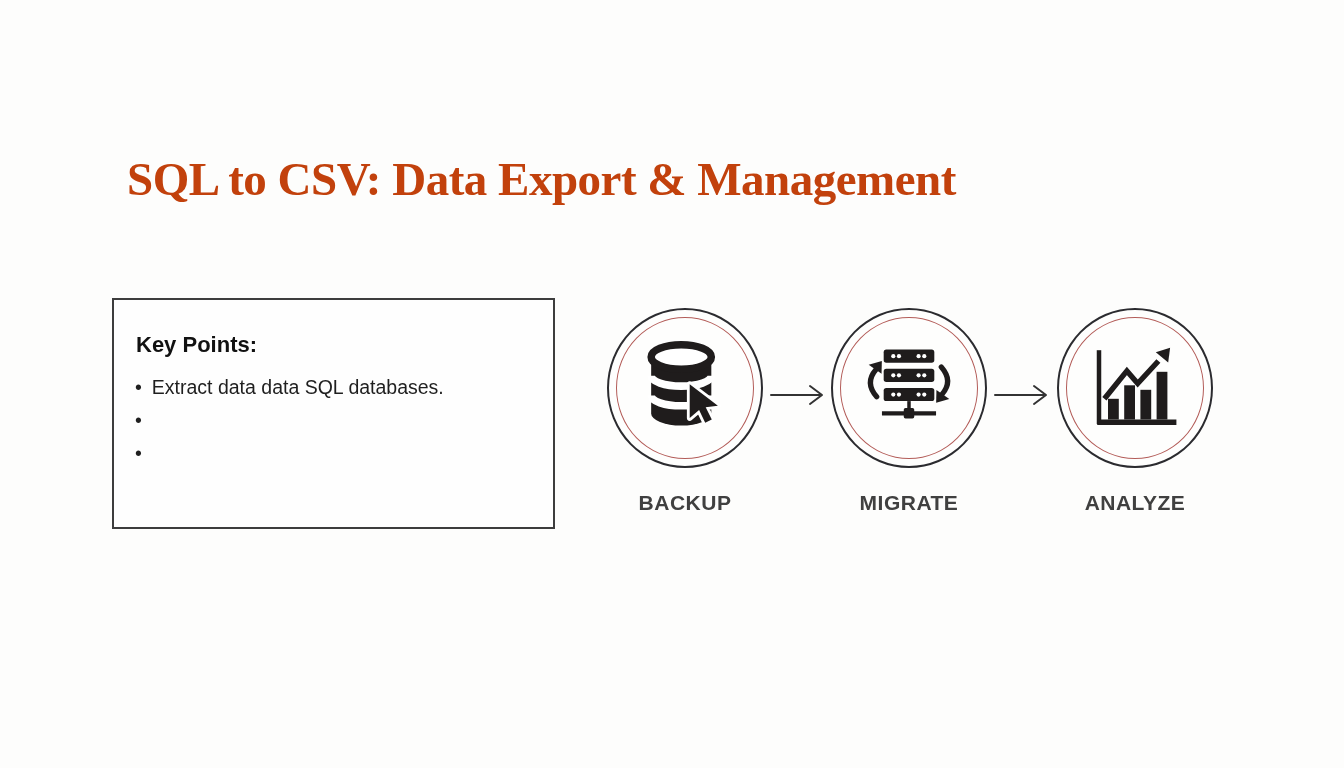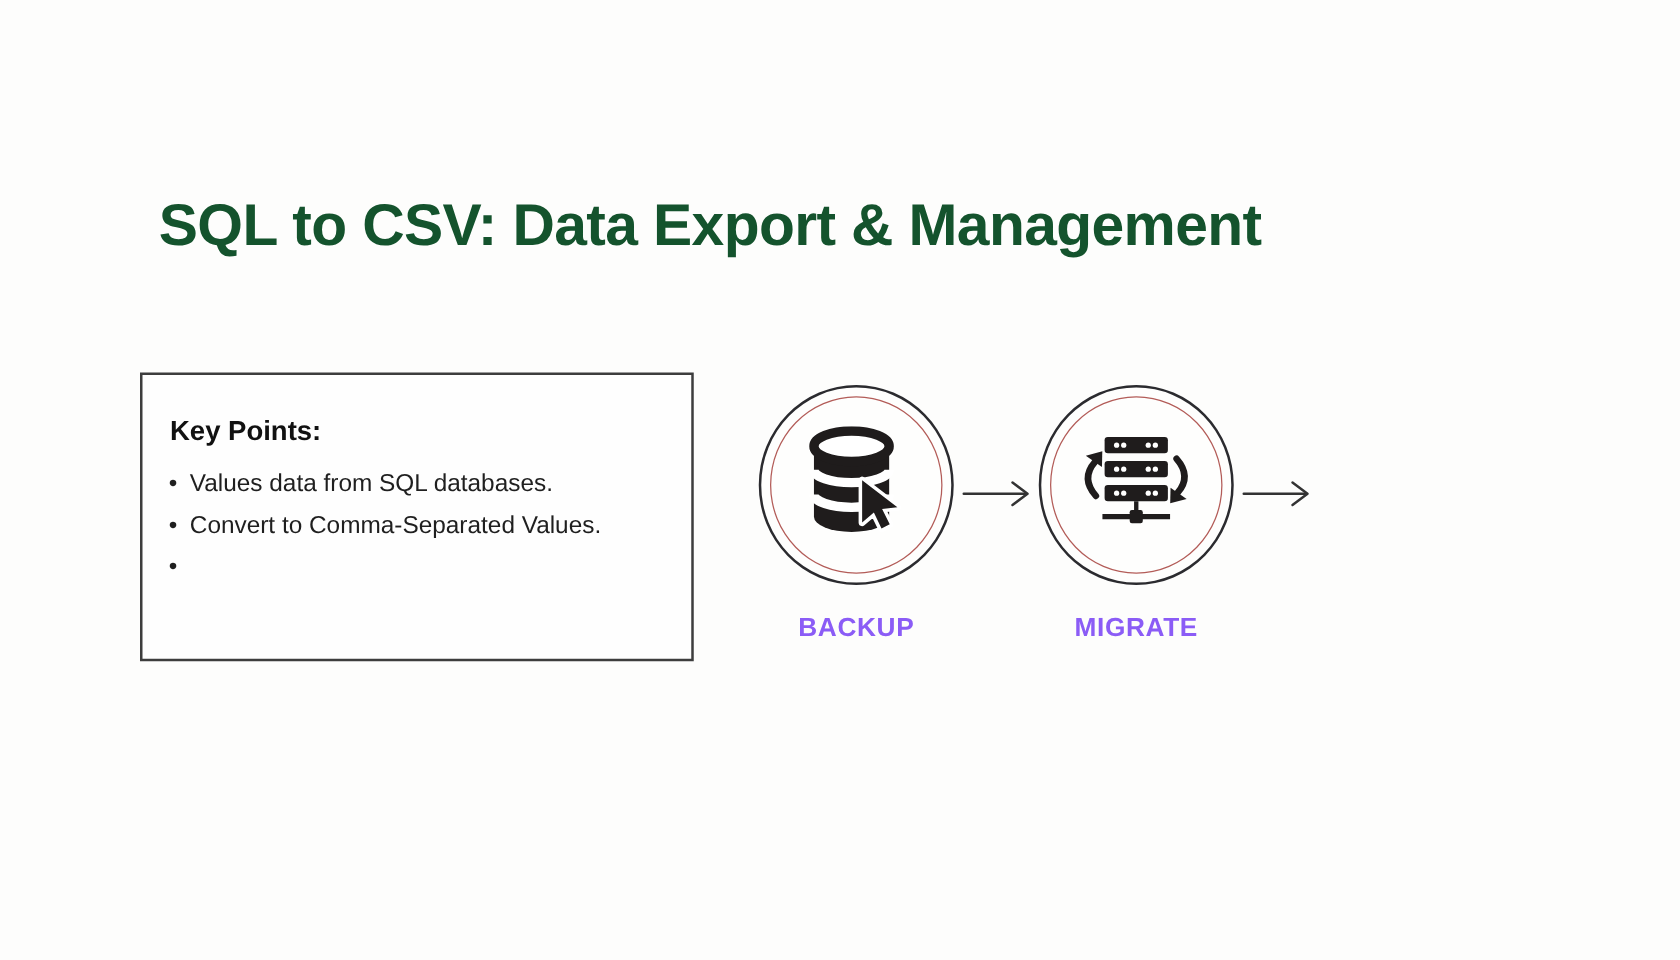--- a/index.html
+++ b/index.html
@@ -14,22 +14,23 @@
   .canvas { position: absolute; inset: 0; }
 
   
   .title {
     position: absolute;
     left: 127px;
     top: 152px;
     font-size: 47px;
     font-weight: 700;
     letter-spacing: -0.5px;
-    color: #14532d;
+    color: #c2410c;
     white-space: nowrap;
+    font-family: Liberation Serif, serif;
   }
 
   
   .keypoints-box {
     position: absolute;
     left: 112px;
     top: 298px;
     width: 443px;
     height: 231px;
     border: 2px solid #3d3d3d;
@@ -83,21 +84,21 @@
     border-radius: 50%;
     display: flex;
     align-items: center;
     justify-content: center;
   }
   .step-label {
     margin-top: 23px;
     font-size: 21px;
     font-weight: 700;
     letter-spacing: 0.5px;
-    color: #8b5cf6;
+    color: #404040;
   }
 
   .flow-arrow {
     position: absolute;
     top: 382px;
   }
   .flow-arrow-1 { left: 768px; }
   .flow-arrow-2 { left: 992px; }
 
   .icon-svg { display: block; }
@@ -107,25 +108,24 @@
 
 <div class="canvas">
 
   <h1 class="title">SQL to CSV: Data Export &amp; Management</h1>
 
   <div class="keypoints-box">
     <div class="kp-heading">Key Points:</div>
     <ul class="kp-list">
       <li class="kp-item">
         <span class="kp-bullet">•</span>
-        <span class="kp-text">Values data from SQL databases.</span>
+        <span class="kp-text">Extract data data SQL databases.</span>
       </li>
       <li class="kp-item">
         <span class="kp-bullet">•</span>
-        <span class="kp-text">Convert to Comma-Separated Values.</span>
       </li>
       <li class="kp-item">
         <span class="kp-bullet">•</span>
       </li>
     </ul>
   </div>
 
   <div class="step step-backup">
     <div class="circle-outer">
       <div class="circle-inner">
@@ -195,14 +195,38 @@
       </div>
     </div>
     <div class="step-label">MIGRATE</div>
   </div>
 
   <svg class="flow-arrow flow-arrow-2" width="60" height="26" viewBox="0 0 60 26" fill="none">
     <line x1="3" y1="13" x2="52" y2="13" stroke="#333333" stroke-width="2" stroke-linecap="round"></line>
     <polyline points="42,4 54,13 42,22" stroke="#333333" stroke-width="2" fill="none" stroke-linecap="round" stroke-linejoin="round"></polyline>
   </svg>
 
+  <div class="step step-analyze">
+    <div class="circle-outer">
+      <div class="circle-inner">
+        <svg class="icon-svg" width="90" height="90" viewBox="0 0 100 100" fill="none">
+
+          <line x1="10" y1="8" x2="10" y2="90" stroke="#1f1c1c" stroke-width="5"></line>
+          <line x1="8" y1="88" x2="96" y2="88" stroke="#1f1c1c" stroke-width="6"></line>
+
+          <g fill="#1f1c1c">
+            <rect x="20" y="62" width="12" height="23"></rect>
+            <rect x="38" y="47" width="12" height="38"></rect>
+            <rect x="56" y="52" width="12" height="33"></rect>
+            <rect x="74" y="32" width="12" height="53"></rect>
+          </g>
+
+          <polyline points="16,62 41,31 53,45 76,20" stroke="#1f1c1c" stroke-width="6" fill="none" stroke-linejoin="miter"></polyline>
+          <g transform="translate(80,16) rotate(-50)">
+            <polygon points="0,-9 14,0 0,9" fill="#1f1c1c"></polygon>
+          </g>
+        </svg>
+      </div>
+    </div>
+    <div class="step-label">ANALYZE</div>
+  </div>
 
 </div>
 
 </body></html>

